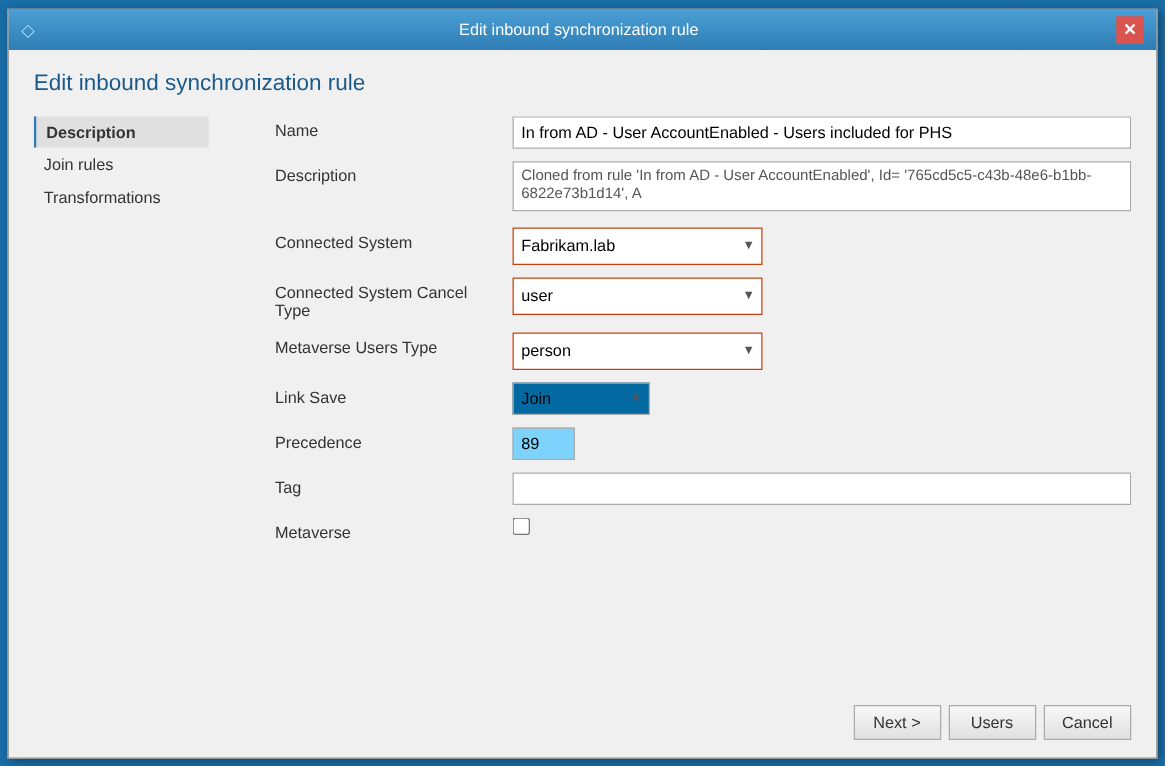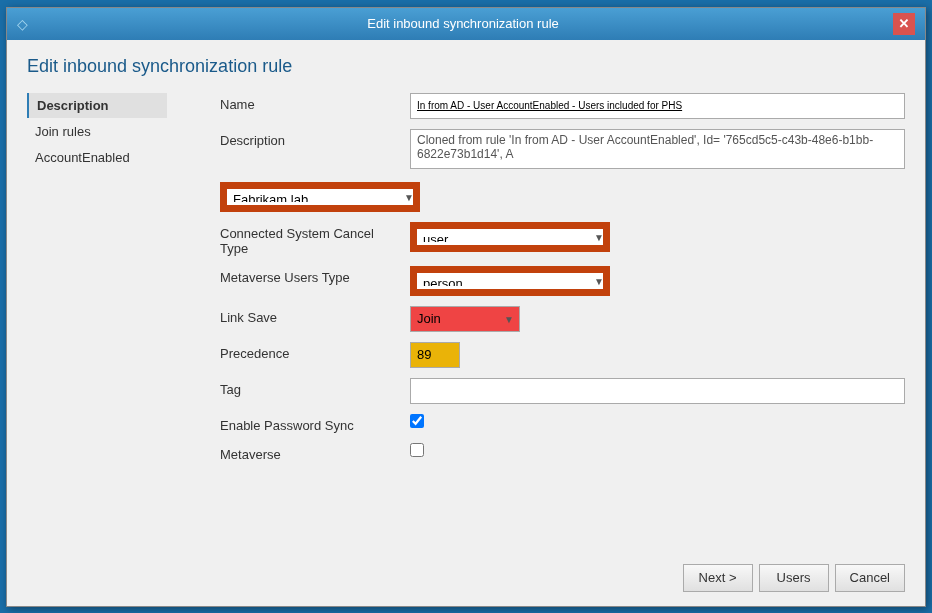--- a/index.html
+++ b/index.html
@@ -114,24 +114,23 @@
       font-size: 13px;
     }
     .form-control-area {
       flex: 1;
     }
     .text-input {
       width: 100%;
       height: 26px;
       padding: 3px 6px;
       border: 1px solid #aaa;
-      font-size: 10px;
+      font-size: 13px;
       font-family: inherit;
       background: white;
-      text-decoration: underline;
     }
     .text-area {
       width: 100%;
       height: 40px;
       padding: 3px 6px;
       border: 1px solid #aaa;
       font-size: 12px;
       font-family: inherit;
       background: white;
       resize: none;
@@ -139,21 +138,21 @@
     }
     .select-wrapper {
       position: relative;
       display: inline-block;
       width: 200px;
     }
     .select-control {
       width: 100%;
       height: 30px;
       padding: 3px 24px 3px 6px;
-      border: 7px solid #c2410c;
+      border: 1px solid #c2410c;
       font-size: 13px;
       font-family: inherit;
       background: white;
       appearance: none;
       -webkit-appearance: none;
       cursor: pointer;
     }
     .select-arrow {
       position: absolute;
       right: 6px;
@@ -168,33 +167,33 @@
       display: inline-block;
       width: 110px;
     }
     .link-type-select {
       width: 100%;
       height: 26px;
       padding: 3px 24px 3px 6px;
       border: 1px solid #aaa;
       font-size: 13px;
       font-family: inherit;
-      background: #ef4444;
+      background: #0369a1;
       appearance: none;
       -webkit-appearance: none;
       cursor: pointer;
     }
     .precedence-input {
       width: 50px;
       height: 26px;
       padding: 3px 6px;
       border: 1px solid #aaa;
       font-size: 13px;
       font-family: inherit;
-      background: #eab308;
+      background: #7dd3fc;
     }
     .tag-input {
       width: 100%;
       height: 26px;
       padding: 3px 6px;
       border: 1px solid #aaa;
       font-size: 13px;
       font-family: inherit;
       background: white;
     }
@@ -239,40 +238,41 @@
   </div>
 
   <div class="dialog-body">
     <div class="page-title">Edit inbound synchronization rule</div>
 
     <div class="content-area">
 
       <div class="sidebar">
         <div class="sidebar-item active">Description</div>
         <div class="sidebar-item">Join rules</div>
-        <div class="sidebar-item">AccountEnabled</div>
+        <div class="sidebar-item">Transformations</div>
       </div>
 
       <div class="form-area">
 
         <div class="form-row">
           <div class="form-label">Name</div>
           <div class="form-control-area">
             <input type="text" class="text-input" value="In from AD - User AccountEnabled - Users included for PHS" style="">
           </div>
         </div>
 
         <div class="form-row">
           <div class="form-label">Description</div>
           <div class="form-control-area">
             <textarea class="text-area" style="">Cloned from rule 'In from AD - User AccountEnabled', Id= '765cd5c5-c43b-48e6-b1bb-6822e73b1d14', A</textarea>
           </div>
         </div>
 
         <div class="form-row">
+          <div class="form-label">Connected System</div>
           <div class="form-control-area">
             <div class="select-wrapper">
               <select class="select-control">
                 <option>Fabrikam.lab</option>
               </select>
               <span class="select-arrow">▼</span>
             </div>
           </div>
         </div>
 
@@ -319,28 +319,20 @@
           </div>
         </div>
 
         <div class="form-row">
           <div class="form-label">Tag</div>
           <div class="form-control-area">
             <input type="text" class="tag-input" value="" style="">
           </div>
         </div>
 
-        <div class="form-row">
-          <div class="form-label">Enable Password Sync</div>
-          <div class="form-control-area">
-            <div class="checkbox-wrapper">
-              <input type="checkbox" class="checkbox-control" checked="" style="">
-            </div>
-          </div>
-        </div>
 
         <div class="form-row">
           <div class="form-label">Metaverse</div>
           <div class="form-control-area">
             <div class="checkbox-wrapper">
               <input type="checkbox" class="checkbox-control" style="">
             </div>
           </div>
         </div>
 

